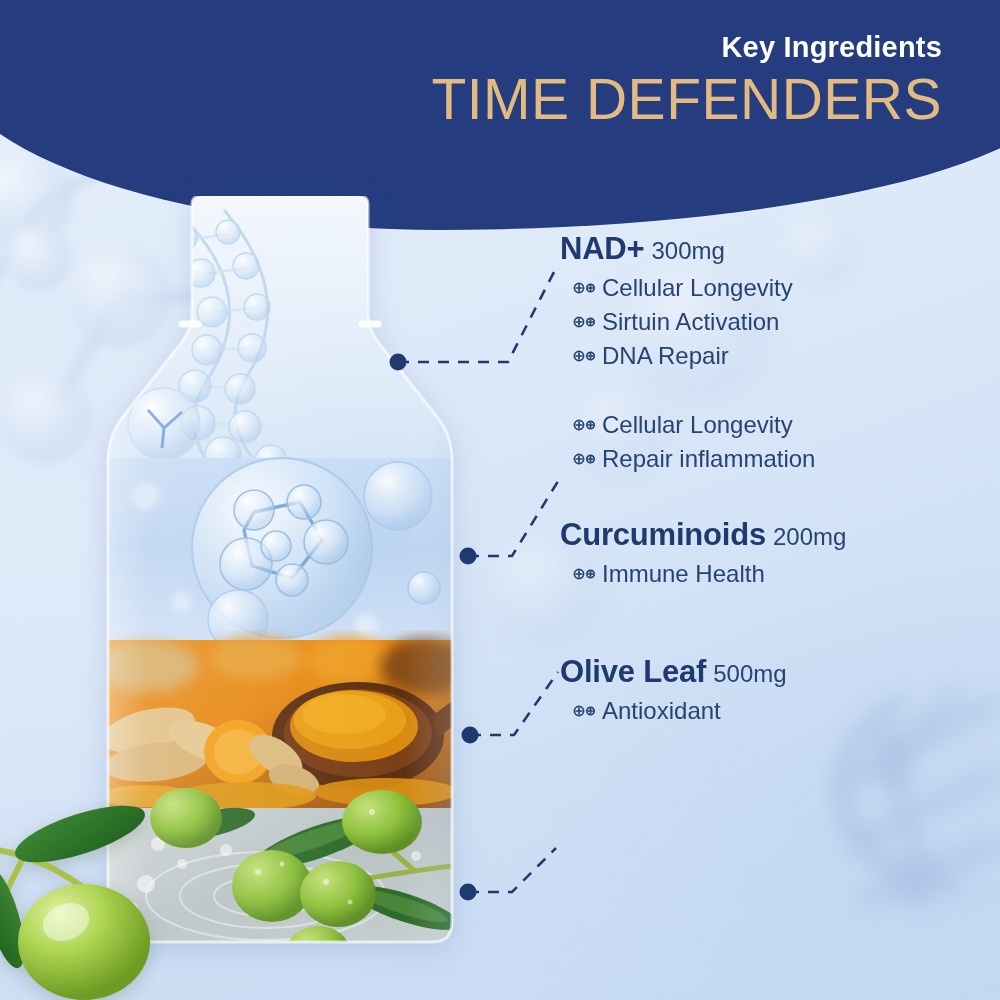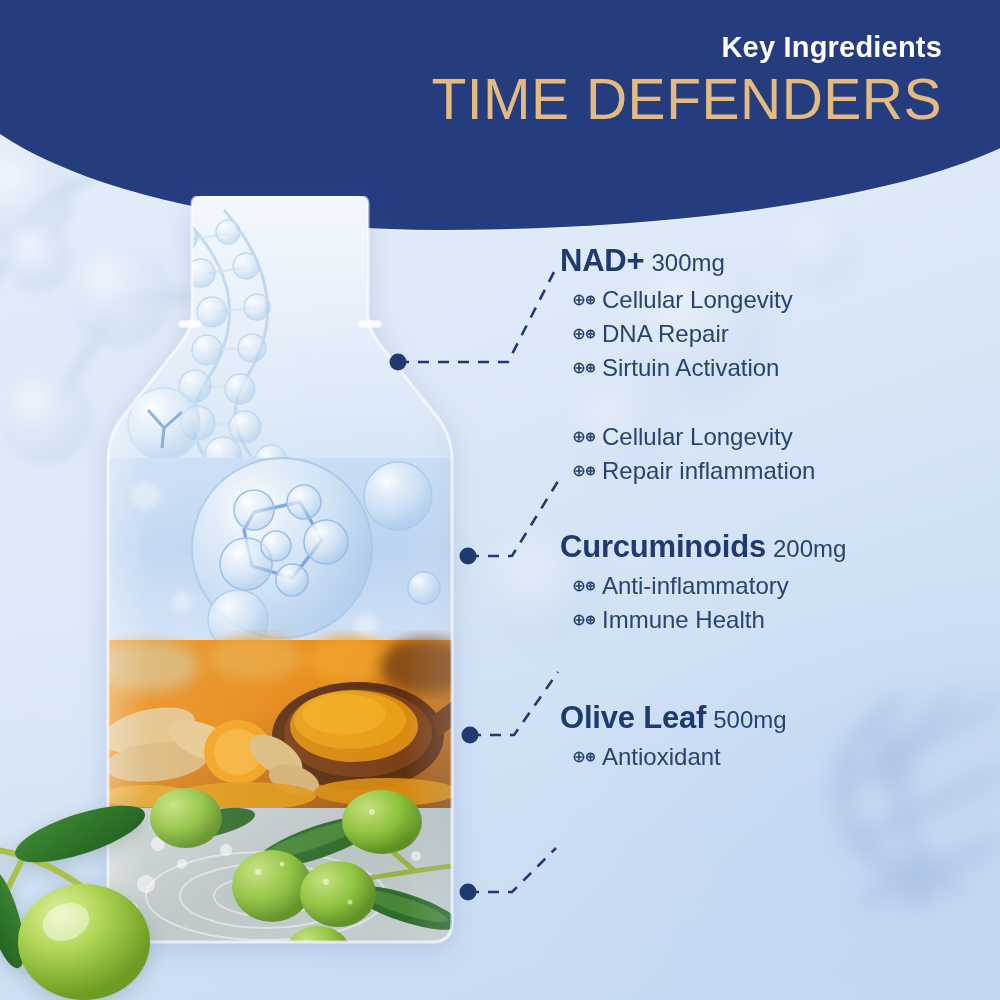--- a/index.html
+++ b/index.html
@@ -55,21 +55,21 @@
   }
   .bottle svg{ width:100%; height:100%; display:block;
     filter:drop-shadow(0 6px 14px rgba(60,90,150,.18)); }
 
   
   .connectors{ position:absolute; inset:0; z-index:5; pointer-events:none; }
   .connectors svg{ width:100%; height:100%; display:block; }
 
   
   .ingredients{
-    position:absolute; left:560px; top:244px;
+    position:absolute; left:560px; top:232px;
     width:430px; z-index:6;
   }
   .ing-block{ margin-bottom:4px; }
   .ing-head{
     white-space:nowrap; line-height:1.12; margin-bottom:4px;
   }
   .ing-name{
     font-size:31px; font-weight:bold; color:#1f3a6e;
     letter-spacing:-.2px;
   }
@@ -445,36 +445,36 @@
             <g fill="none" stroke="#27436f" stroke-width="1.7">
               <circle cx="7" cy="9" r="4.6"></circle>
                 <circle cx="18.5" cy="9" r="3.7"></circle>
             </g>
             <g stroke="#27436f" stroke-width="1.7" stroke-linecap="round">
               <path d="M7 6.2 V11.8 M4.2 9 H9.8"></path>
                 <path d="M18.5 6.8 V11.2 M16.3 9 H20.7"></path>
             </g>
           </svg>
         </span>
+        <span>Sirtuin Activation</span>
+      </div>
+      <div class="benefit">
+        <span class="bullet">
+          <svg width="26" height="18" viewBox="0 0 26 18">
+            <g fill="none" stroke="#27436f" stroke-width="1.7">
+              <circle cx="7" cy="9" r="4.6"></circle>
+                <circle cx="18.5" cy="9" r="3.7"></circle>
+            </g>
+            <g stroke="#27436f" stroke-width="1.7" stroke-linecap="round">
+              <path d="M7 6.2 V11.8 M4.2 9 H9.8"></path>
+                <path d="M18.5 6.8 V11.2 M16.3 9 H20.7"></path>
+            </g>
+          </svg>
+        </span>
         <span>DNA Repair</span>
-      </div>
-      <div class="benefit">
-        <span class="bullet">
-          <svg width="26" height="18" viewBox="0 0 26 18">
-            <g fill="none" stroke="#27436f" stroke-width="1.7">
-              <circle cx="7" cy="9" r="4.6"></circle>
-                <circle cx="18.5" cy="9" r="3.7"></circle>
-            </g>
-            <g stroke="#27436f" stroke-width="1.7" stroke-linecap="round">
-              <path d="M7 6.2 V11.8 M4.2 9 H9.8"></path>
-                <path d="M18.5 6.8 V11.2 M16.3 9 H20.7"></path>
-            </g>
-          </svg>
-        </span>
-        <span>Sirtuin Activation</span>
       </div>
     </div>
 
     <div class="ing-block" data-idx="1">
       <div class="benefit">
         <span class="bullet">
           <svg width="26" height="18" viewBox="0 0 26 18">
             <g fill="none" stroke="#27436f" stroke-width="1.7">
               <circle cx="7" cy="9" r="4.6"></circle>
                 <circle cx="18.5" cy="9" r="3.7"></circle>
@@ -500,35 +500,20 @@
             </g>
           </svg>
         </span>
         <span>Repair inflammation</span>
       </div>
     </div>
 
     <div class="ing-block" data-idx="2">
       <div class="ing-head">
         <span class="ing-name">Curcuminoids</span><span class="ing-dose">200mg</span>
-      </div>
-      <div class="benefit">
-        <span class="bullet">
-          <svg width="26" height="18" viewBox="0 0 26 18">
-            <g fill="none" stroke="#27436f" stroke-width="1.7">
-              <circle cx="7" cy="9" r="4.6"></circle>
-                <circle cx="18.5" cy="9" r="3.7"></circle>
-            </g>
-            <g stroke="#27436f" stroke-width="1.7" stroke-linecap="round">
-              <path d="M7 6.2 V11.8 M4.2 9 H9.8"></path>
-                <path d="M18.5 6.8 V11.2 M16.3 9 H20.7"></path>
-            </g>
-          </svg>
-        </span>
-        <span>Anti-inflammatory</span>
       </div>
       <div class="benefit">
         <span class="bullet">
           <svg width="26" height="18" viewBox="0 0 26 18">
             <g fill="none" stroke="#27436f" stroke-width="1.7">
               <circle cx="7" cy="9" r="4.6"></circle>
                 <circle cx="18.5" cy="9" r="3.7"></circle>
             </g>
             <g stroke="#27436f" stroke-width="1.7" stroke-linecap="round">
               <path d="M7 6.2 V11.8 M4.2 9 H9.8"></path>

